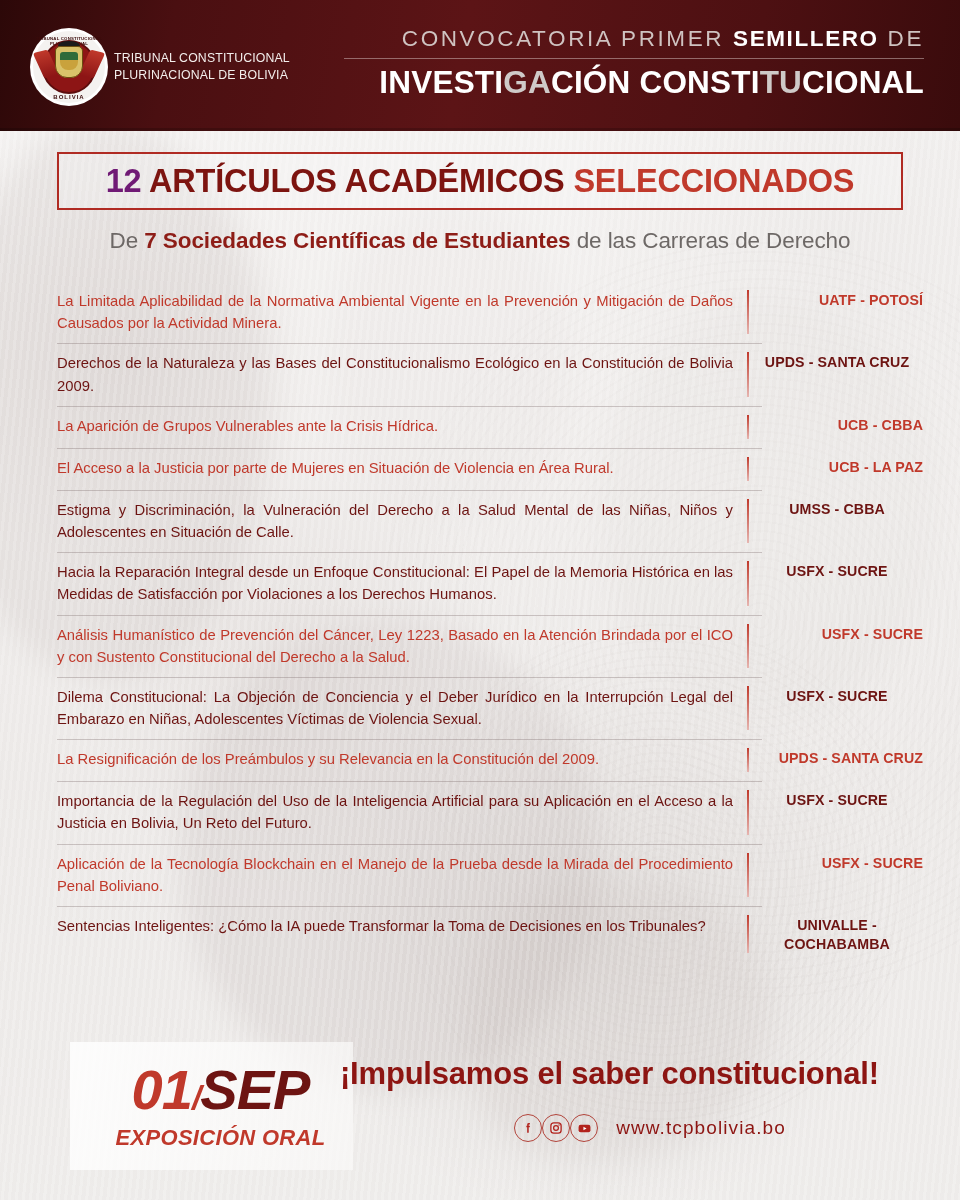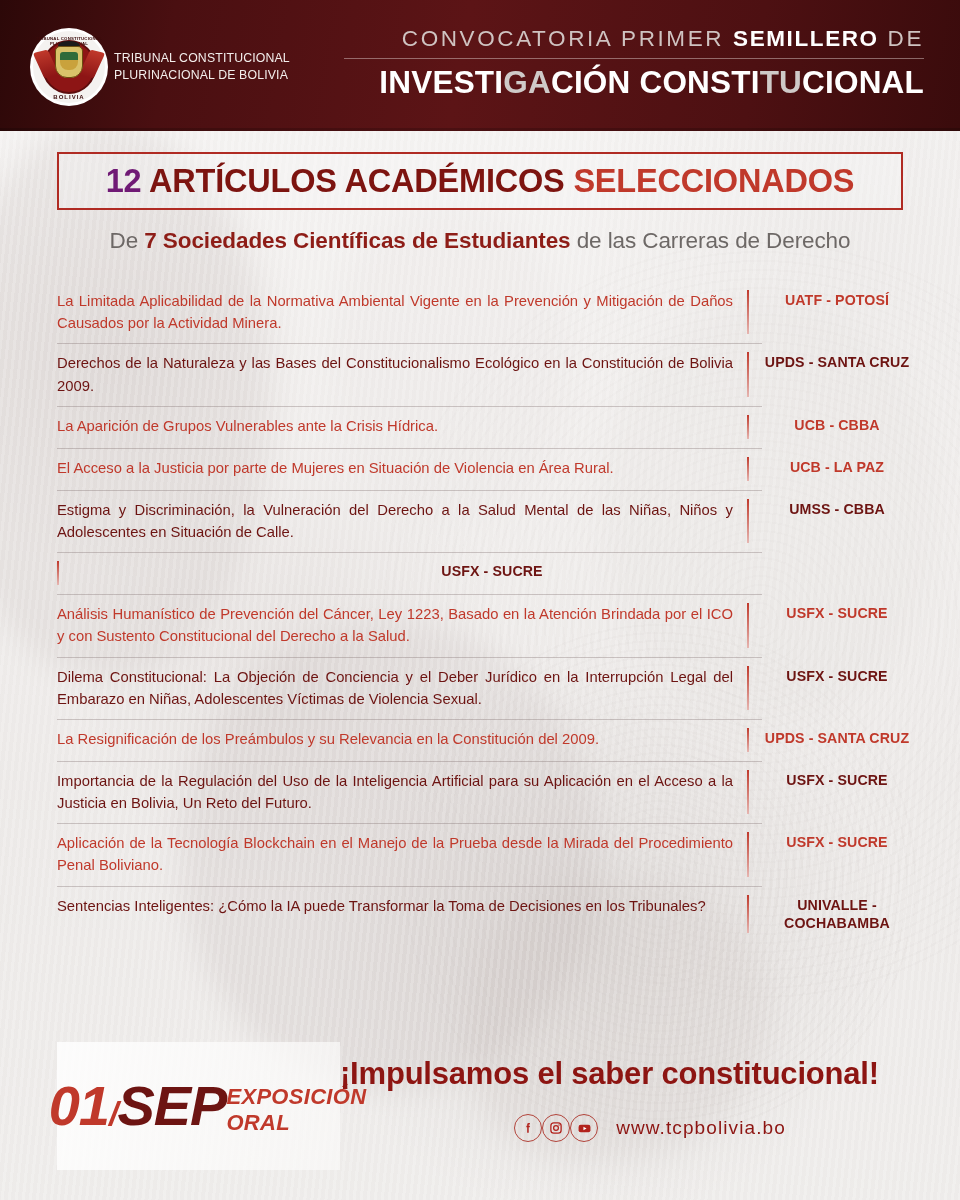--- a/index.html
+++ b/index.html
@@ -85,29 +85,29 @@
   .list{position:absolute;left:57px;top:281px;width:866px;z-index:6;}
   .row{display:flex;align-items:flex-start;position:relative;padding:9px 0 9px 0;}
   .row + .row::before{content:"";position:absolute;left:0;top:0;width:705px;height:1px;background:rgba(125,110,108,.35);}
   .row .art{width:690px;padding-right:14px;font-size:14.8px;line-height:1.50;text-align:justify;
     box-sizing:border-box;}
   .row .tick{width:2px;align-self:stretch;min-height:24px;background:linear-gradient(180deg,#c0392b,#e6b6b1);
     margin-right:2px;flex:0 0 2px;}
   .row .uni{flex:1;text-align:center;font-size:14.2px;font-weight:700;line-height:1.32;
     letter-spacing:.1px;padding-top:1px;}
   .row.light .art{color:#c0392b;}
-  .row.light .uni{color:#c0392b;}
+  .row.light .uni{color:#c0392b;text-align:right;}
   .row.dark .art{color:#6d1412;}
   .row.dark .uni{color:#6d1412;}
 
   
   .footer{position:absolute;left:0;bottom:0;width:960px;height:172px;z-index:6;}
-  .date-card{position:absolute;left:57px;top:14px;width:265px;height:128px;
+  .date-card{position:absolute;left:70px;top:14px;width:265px;height:128px;
     background:linear-gradient(110deg,rgba(255,255,255,.84),rgba(250,249,248,.70));
-    display:flex;flex-direction:row;align-items:center;justify-content:center;padding-left:18px;}
+    display:flex;flex-direction:column;align-items:center;justify-content:center;padding-left:18px;}
   .date-top{font-size:56px;font-weight:700;font-style:italic;letter-spacing:-1px;line-height:1;white-space:nowrap;}
   .date-top .d01{color:#c0392b;}
   .date-top .slash{color:#c0392b;font-size:34px;font-weight:700;}
   .date-top .mon{color:#6d1412;}
   .date-sub{margin-top:7px;font-size:22px;font-weight:700;font-style:italic;color:#c0392b;letter-spacing:.3px;}
   .slogan{position:absolute;left:340px;right:18px;top:28px;text-align:left;
     font-size:31px;font-weight:700;color:#8d1512;letter-spacing:-.2px;white-space:nowrap;}
   .social{position:absolute;left:340px;right:0;top:86px;display:flex;align-items:center;justify-content:center;gap:0;}
   .sic{width:26px;height:26px;border-radius:50%;border:1.6px solid #b2443b;
     display:flex;align-items:center;justify-content:center;}
@@ -184,20 +184,21 @@
         <div class="art">El Acceso a la Justicia por parte de Mujeres en Situación de Violencia en Área Rural.</div>
         <div class="tick"></div>
         <div class="uni">UCB - LA PAZ</div>
       </div>
       <div class="row dark">
         <div class="art">Estigma y Discriminación, la Vulneración del Derecho a la Salud Mental de las Niñas, Niños y Adolescentes en Situación de Calle.</div>
         <div class="tick"></div>
         <div class="uni">UMSS - CBBA</div>
       </div>
       <div class="row dark">
+        <div class="art">Hacia la Reparación Integral desde un Enfoque Constitucional: El Papel de la Memoria Histórica en las Medidas de Satisfacción por Violaciones a los Derechos Humanos.</div>
         <div class="tick"></div>
         <div class="uni">USFX - SUCRE</div>
       </div>
       <div class="row light">
         <div class="art">Análisis Humanístico de Prevención del Cáncer, Ley 1223, Basado en la Atención Brindada por el ICO y con Sustento Constitucional del Derecho a la Salud.</div>
         <div class="tick"></div>
         <div class="uni">USFX - SUCRE</div>
       </div>
       <div class="row dark">
         <div class="art">Dilema Constitucional: La Objeción de Conciencia y el Deber Jurídico en la Interrupción Legal del Embarazo en Niñas, Adolescentes Víctimas de Violencia Sexual.</div>

